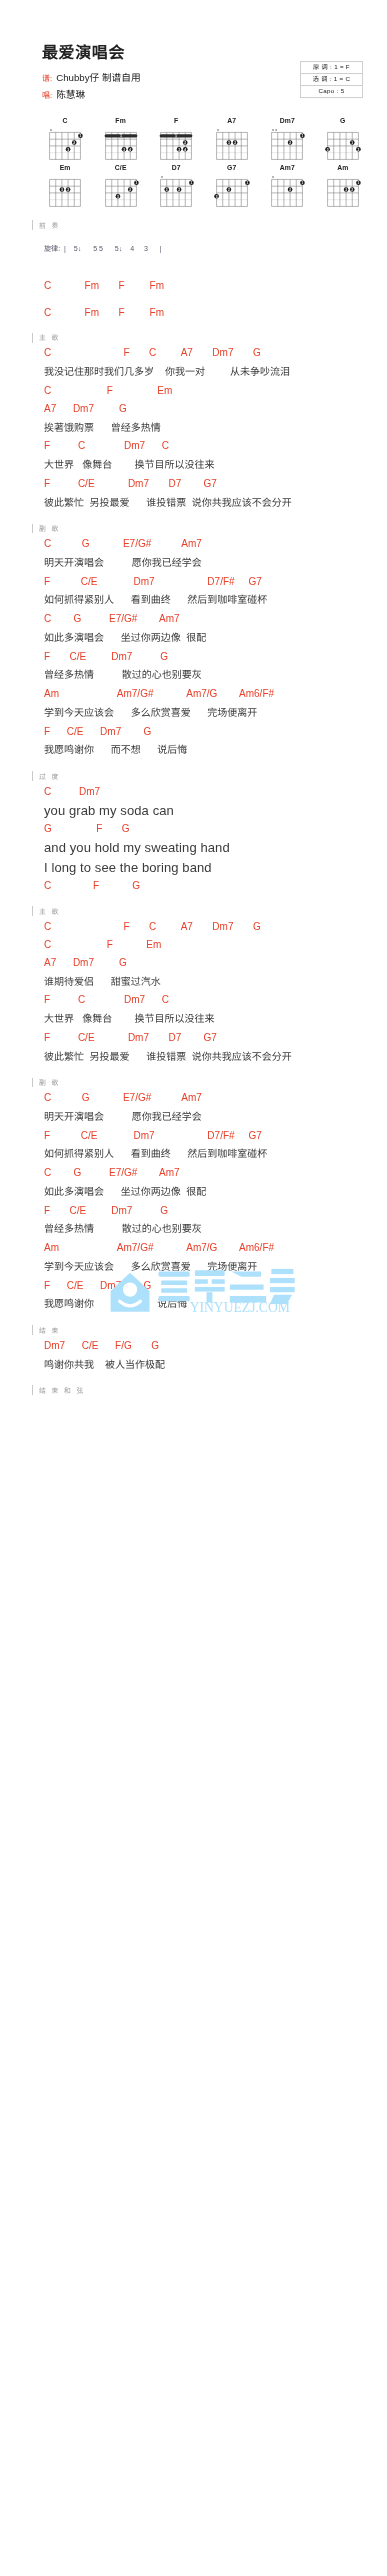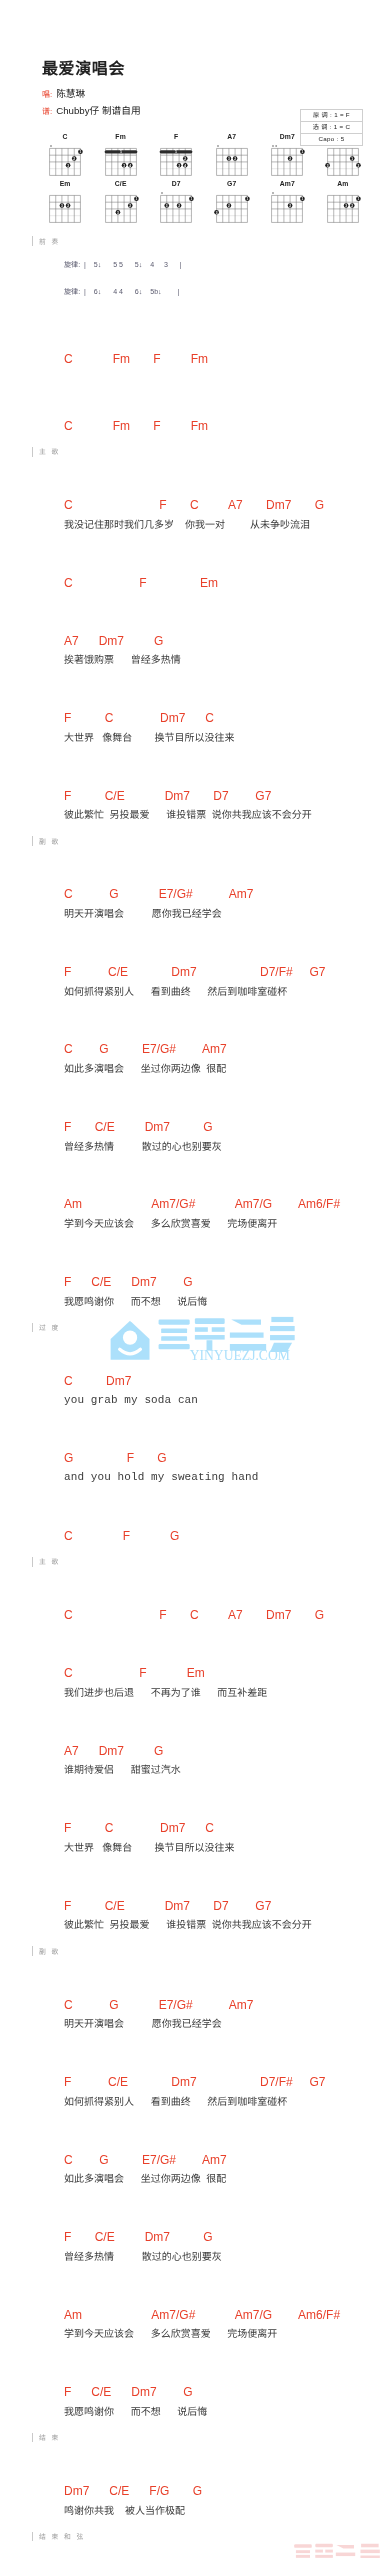--- a/index.html
+++ b/index.html
@@ -8,21 +8,21 @@
     width:388px;
     background:#ffffff;
     font-family:"Liberation Sans","DejaVu Sans",sans-serif;
     color:#333;
     position:relative;
     overflow-x:hidden;
   }
   .sheet{width:388px;position:relative;padding-bottom:15.6px;}
 
   
-  .header{position:relative;padding:11px 0 0 42px;margin-top:48px;}
+  .header{position:relative;padding:43px 0 0 42px;}
   .song-title{
     font-size:16px;font-weight:bold;color:#222;letter-spacing:0.6px;
     line-height:1.2;margin:0 0 9px 0;
   }
   .meta-row{font-size:9.4px;line-height:14.3px;color:#333;margin:0 0 1.3px 0;white-space:nowrap;}
   .meta-key{color:#e8402a;font-size:8px;margin-right:1.3px;}
   .meta-val{color:#222;font-size:9.7px;}
 
   .key-box{
     position:absolute;right:25px;top:61px;
@@ -46,48 +46,48 @@
   .chord-wrap{position:relative;}
   svg.chord-svg{display:block;}
 
   
   .sec{display:flex;align-items:center;margin:11.7px 0 1.3px 0;padding-left:32px;}
   .sec-bar{width:1.3px;height:9.7px;background:#c9c9c9;margin-right:5.8px;}
   .sec-label{font-size:6.8px;color:#9a9a9a;letter-spacing:1.9px;line-height:9px;}
 
   
   .chord-line,.lyric-line,.mel-line{
-    padding-left:64px;white-space:pre;font-size:7.1px;line-height:9px;
+    padding-left:44px;white-space:pre;font-size:7.1px;line-height:9px;
     height:18px;display:flex;align-items:center;
   }
-  .chord-line{color:#e8402a;font-size:12px;letter-spacing:0;margin-top:40px;}
+  .chord-line{color:#e8402a;font-size:10px;letter-spacing:0;}
   .lyric-line{color:#3b3b3b;font-size:10px;height:19.5px;}
-  .lyric-line.en{font-size:11px;letter-spacing:0.1px;font-family:Liberation Mono, monospace;}
+  .lyric-line.en{font-size:13px;letter-spacing:0.1px;}
   .mel-line{color:#5a5a6e;font-size:7.1px;}
   .spacer{height:9px;}
 
   
   .wm{position:absolute;pointer-events:none;user-select:none;}
   .wm-mid{left:108px;top:1265px;width:188px;opacity:1;}
   .wm-bot{left:293px;top:2494px;width:88px;opacity:.62;}
 </style>
 </head>
 <body>
 
 <div class="sheet">
 
   <div class="header">
     <div class="song-title">最爱演唱会</div>
     <div class="meta-row">
+      <span class="meta-key">谱:</span>
+      <span class="meta-val">Chubby仔 制谱自用</span>
+    </div>
+    <div class="meta-row">
       <span class="meta-key">唱:</span>
       <span class="meta-val">陈慧琳</span>
-    </div>
-    <div class="meta-row">
-      <span class="meta-key">谱:</span>
-      <span class="meta-val">Chubby仔 制谱自用</span>
     </div>
   </div>
 
   <div class="key-box">
     <div>原 调 : 1 = F</div>
     <div>选 调 : 1 = C</div>
     <div>Capo : 5</div>
   </div>
 
   <div class="chords-grid" id="chords-grid">
@@ -382,21 +382,20 @@
     </div>
 
   <div id="body-sections">
       <div class="sec">
         <span class="sec-bar"></span>
      <span class="sec-label">前 奏</span>
       </div>
       <div class="spacer"></div>
       <div class="mel-line">旋律:  |    5↓      5 5      5↓    4     3      |</div>
       <div class="spacer"></div>
-      <div class="mel-line">旋律:  |    6↓      4 4      6↓    5b↓        |</div>
       <div class="spacer"></div>
       <div class="chord-line">C            Fm       F         Fm</div>
       <div class="spacer"></div>
       <div class="chord-line">C            Fm       F         Fm</div>
       <div class="sec">
         <span class="sec-bar"></span>
      <span class="sec-label">主 歌</span>
       </div>
       <div class="chord-line">C                          F       C         A7       Dm7       G</div>
       <div class="lyric-line">我没记住那时我们几多岁    你我一对         从未争吵流泪</div>
@@ -424,28 +423,28 @@
       <div class="chord-line">F      C/E      Dm7        G</div>
       <div class="lyric-line">我愿鸣谢你      而不想      说后悔</div>
       <div class="sec">
         <span class="sec-bar"></span>
      <span class="sec-label">过 度</span>
       </div>
       <div class="chord-line">C          Dm7</div>
       <div class="lyric-line en">you grab my soda can</div>
       <div class="chord-line">G                F       G</div>
       <div class="lyric-line en">and you hold my sweating hand</div>
+      <div class="lyric-line en">I long to see the boring band</div>
       <div class="chord-line">C               F            G</div>
       <div class="sec">
         <span class="sec-bar"></span>
      <span class="sec-label">主 歌</span>
       </div>
       <div class="chord-line">C                          F       C         A7       Dm7       G</div>
       <div class="chord-line">C                    F            Em</div>
-      <div class="lyric-line">我们进步也后退      不再为了谁      而互补差距</div>
       <div class="chord-line">A7      Dm7         G</div>
       <div class="lyric-line">谁期待爱侣      甜蜜过汽水</div>
       <div class="chord-line">F          C              Dm7      C</div>
       <div class="lyric-line">大世界   像舞台        换节目所以没往来</div>
       <div class="chord-line">F          C/E            Dm7       D7        G7</div>
       <div class="lyric-line">彼此繁忙  另投最爱      谁投错票  说你共我应该不会分开</div>
       <div class="sec">
         <span class="sec-bar"></span>
      <span class="sec-label">副 歌</span>
       </div>

